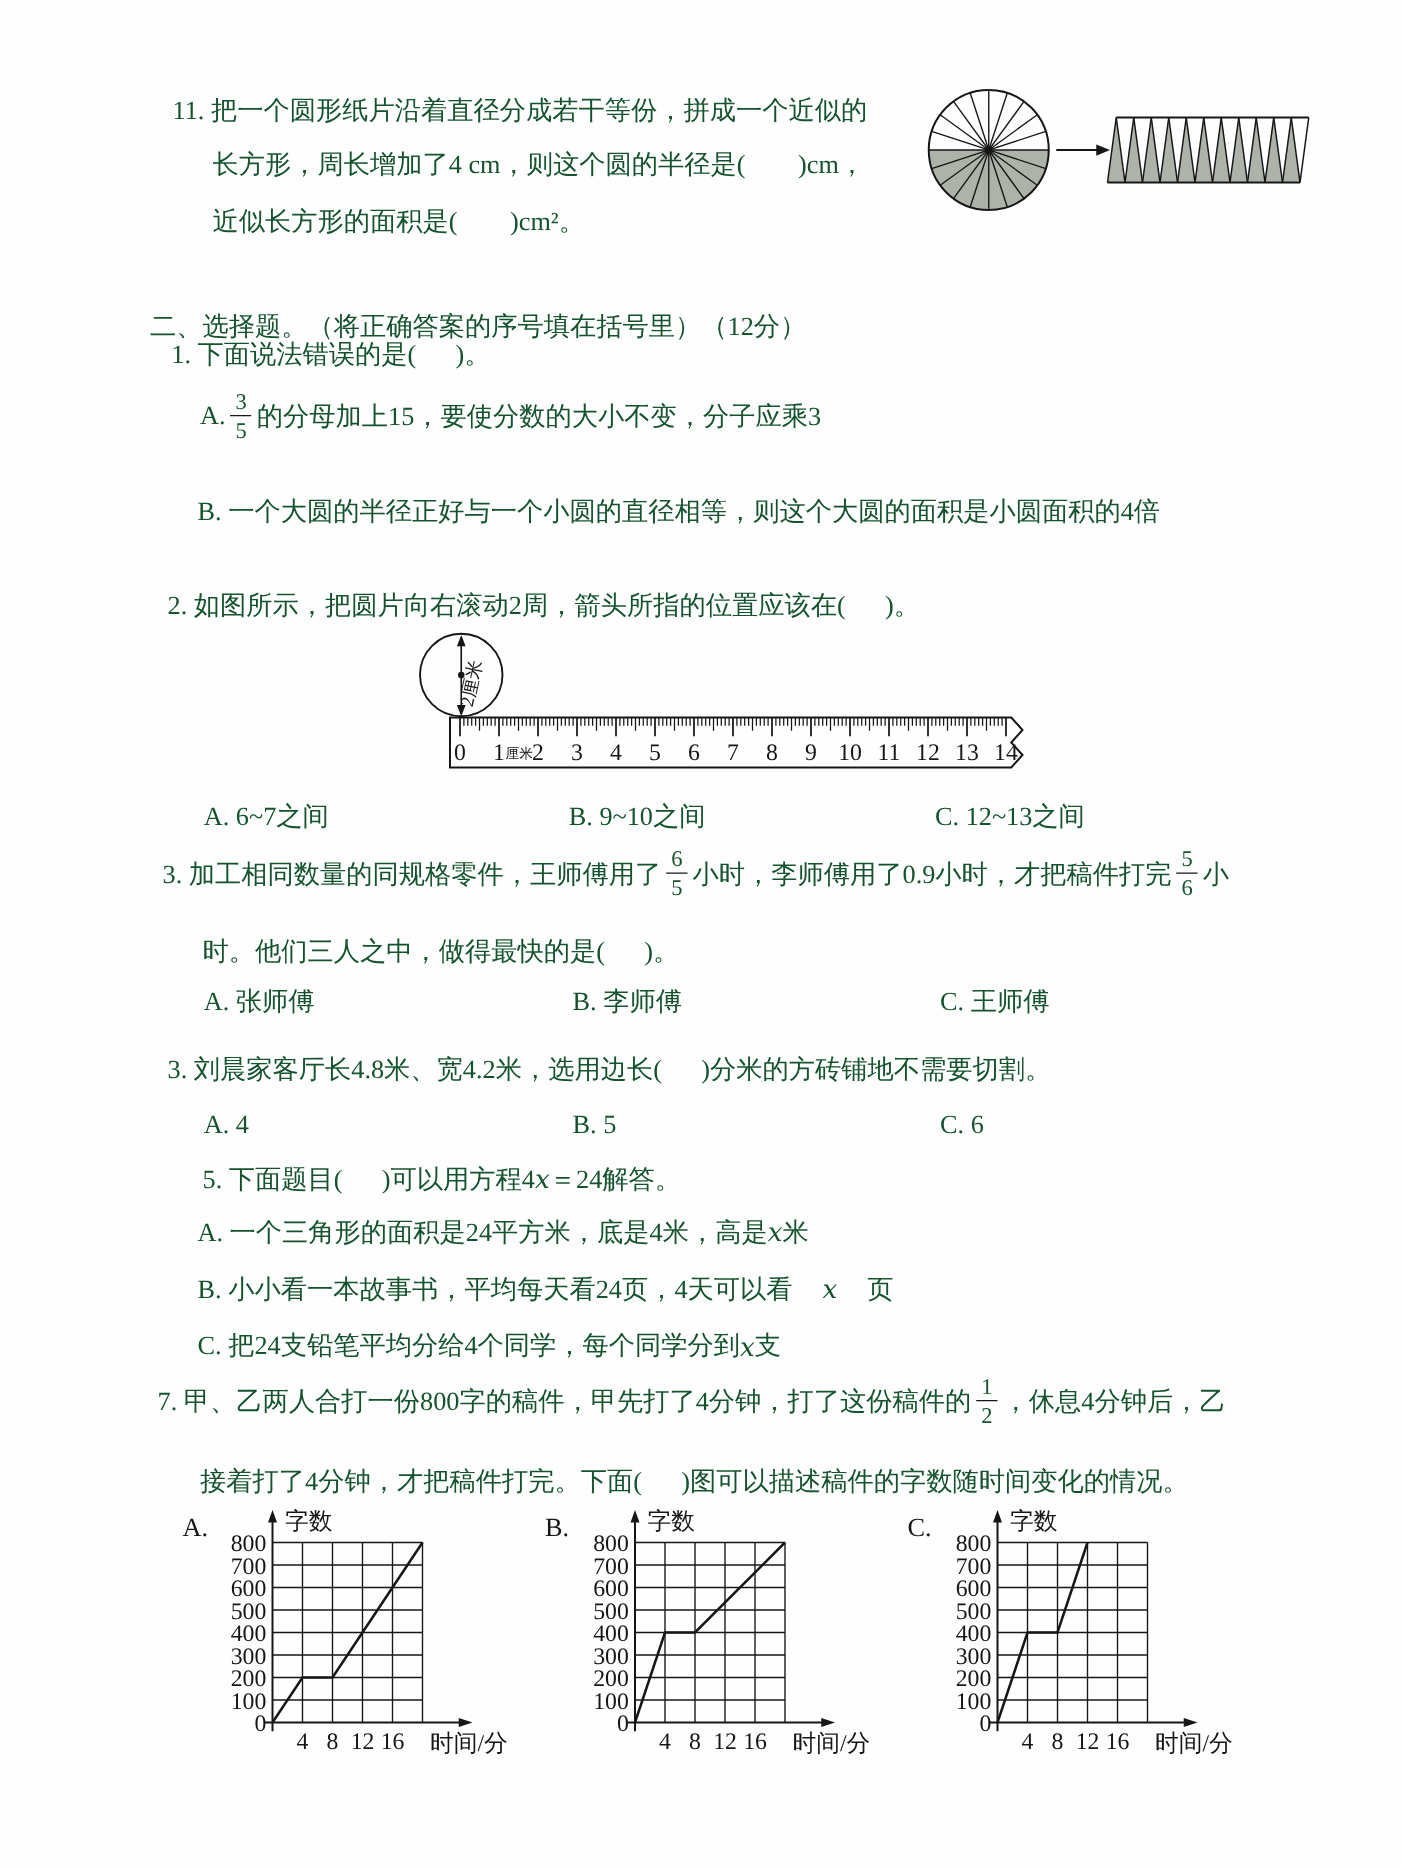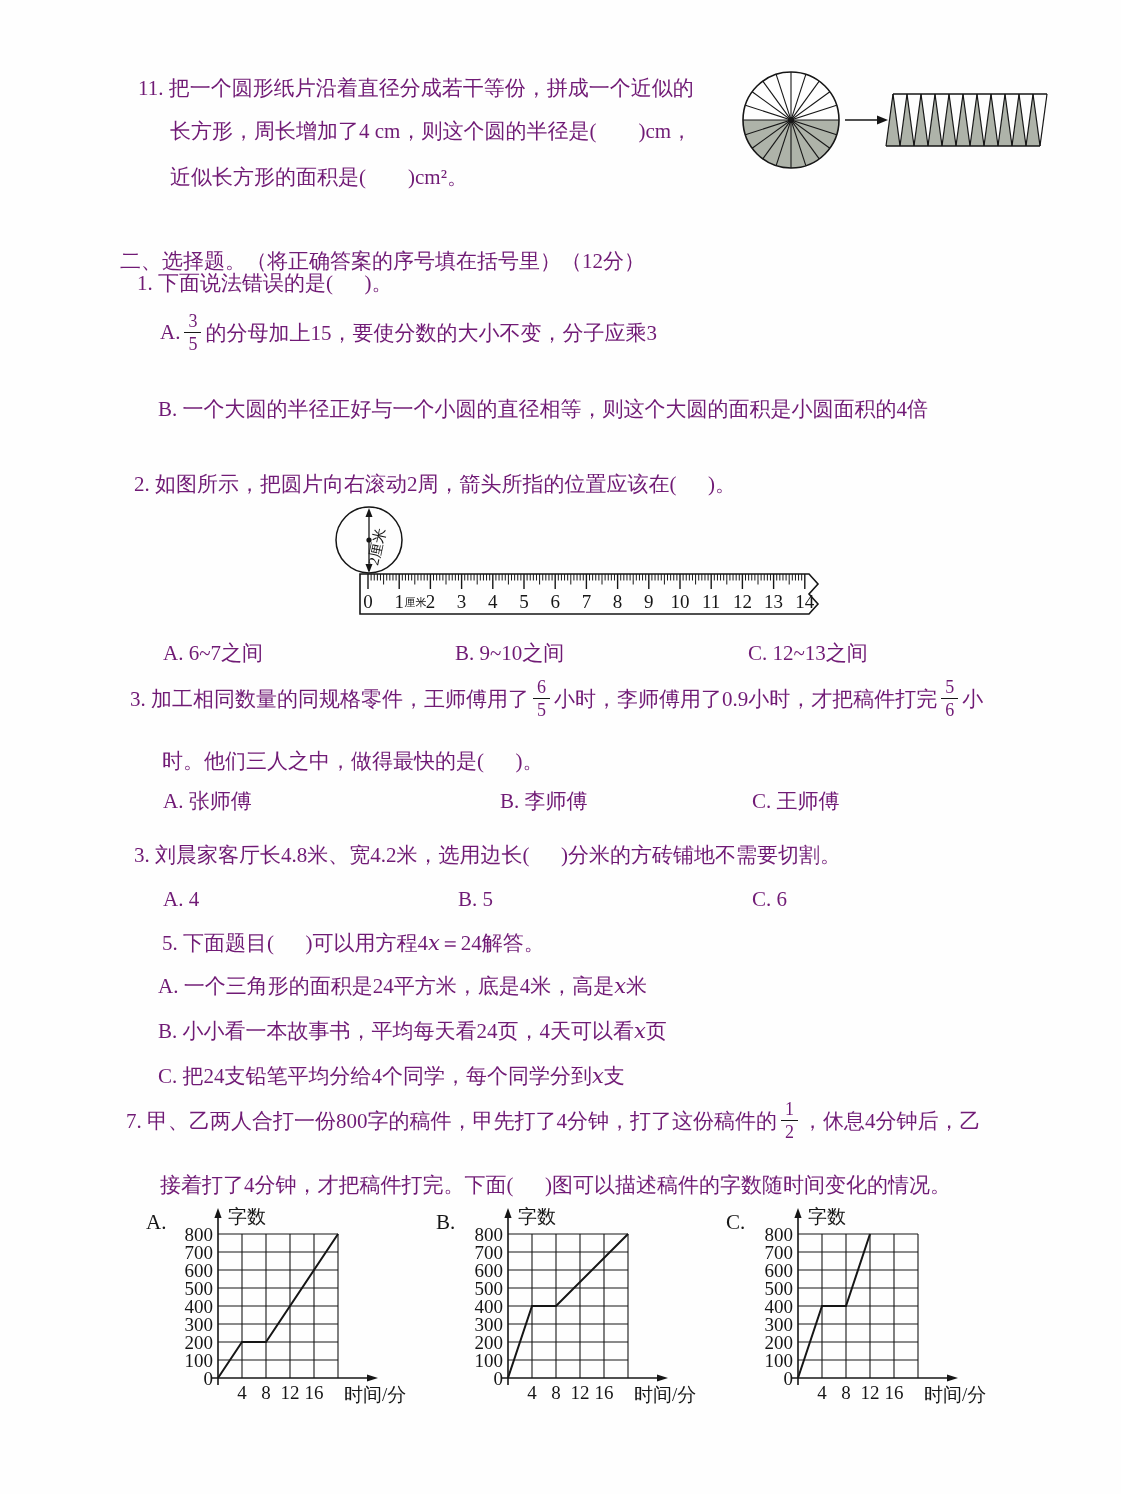--- a/index.html
+++ b/index.html
@@ -1,18 +1,18 @@
 <!DOCTYPE html>
 <html><head>
 <meta charset="utf-8">
 <style>
   html,body{margin:0;padding:0;background:#e8e8e8;}
   .page{
     position:relative;width:1121px;height:1494px;background:#fefefe;
-    font-family:"Liberation Serif","DejaVu Serif",serif;color:#701a75;
+    font-family:"Liberation Serif","DejaVu Serif",serif;color:#14532d;
     overflow:hidden;margin:0 auto;
   }
   .t{position:absolute;white-space:pre;font-size:21px;line-height:1.25;}
   .bold{font-weight:normal;margin-top:31px;}
   .fline{position:absolute;display:flex;align-items:center;white-space:pre;font-size:21px;}
   .frac{display:inline-flex;flex-direction:column;align-items:center;line-height:1;font-size:18px;margin:0 4px;}
   .frac .fn{border-bottom:1.7px solid #161616;padding:0 4px 2px;}
   .frac .fd{padding-top:2px;}
   .var{font-style:italic;font-family:"DejaVu Serif","Liberation Serif",serif;}
   .fig{position:absolute;}
@@ -267,38 +267,38 @@
 
   <div class="fline" style="left:130px;top:678px;">
     <span>3. 加工相同数量的同规格零件，王师傅用了</span>
     <span class="frac"><span class="fn">6</span><span class="fd">5</span></span>
     <span>小时，李师傅用了0.9小时，才把稿件打完</span>
     <span class="frac"><span class="fn">5</span><span class="fd">6</span></span>
     <span>小</span>
   </div>
   <div class="t" style="left:162px;top:748px;">时。他们三人之中，做得最快的是(      )。</div>
   <div class="t" style="left:163px;top:788px;">A. 张师傅</div>
-  <div class="t" style="left:458px;top:788px;margin-left:42px;">B. 李师傅</div>
+  <div class="t" style="left:458px;top:788px;">B. 李师傅</div>
   <div class="t" style="left:752px;top:788px;">C. 王师傅</div>
 
   <div class="t" style="left:134px;top:842px;">3. 刘晨家客厅长4.8米、宽4.2米，选用边长(      )分米的方砖铺地不需要切割。</div>
   <div class="t" style="left:163px;top:886px;">A. 4</div>
   <div class="t" style="left:458px;top:886px;">B. 5</div>
   <div class="t" style="left:752px;top:886px;">C. 6</div>
 
   <div class="fline" style="left:134px;top:929px;margin-left:28px;">
     <span>5. 下面题目(      )可以用方程4</span><span class="var">x</span><span>＝24解答。</span>
   </div>
   <div class="fline" style="left:158px;top:972px;">
     <span>A. 一个三角形的面积是24平方米，底是4米，高是</span><span class="var">x</span><span>米</span>
   </div>
-  <div class="fline" style="left:158px;top:1017px;">
+  <div class="fline" style="left:158px;top:1017px;gap:24px;">
     <span>B. 小小看一本故事书，平均每天看24页，4天可以看</span><span class="var">x</span><span>页</span>
   </div>
-  <div class="fline" style="left:158px;top:1062px;">
+  <div class="fline" style="left:158px;top:1062px;align-items:flex-end;">
     <span>C. 把24支铅笔平均分给4个同学，每个同学分到</span><span class="var">x</span><span>支</span>
   </div>
 
   <div class="fline" style="left:126px;top:1100px;">
     <span>7. 甲、乙两人合打一份800字的稿件，甲先打了4分钟，打了这份稿件的</span>
     <span class="frac"><span class="fn">1</span><span class="fd">2</span></span>
     <span>，休息4分钟后，乙</span>
   </div>
   <div class="t" style="left:160px;top:1172px;">接着打了4分钟，才把稿件打完。下面(      )图可以描述稿件的字数随时间变化的情况。</div>
 

